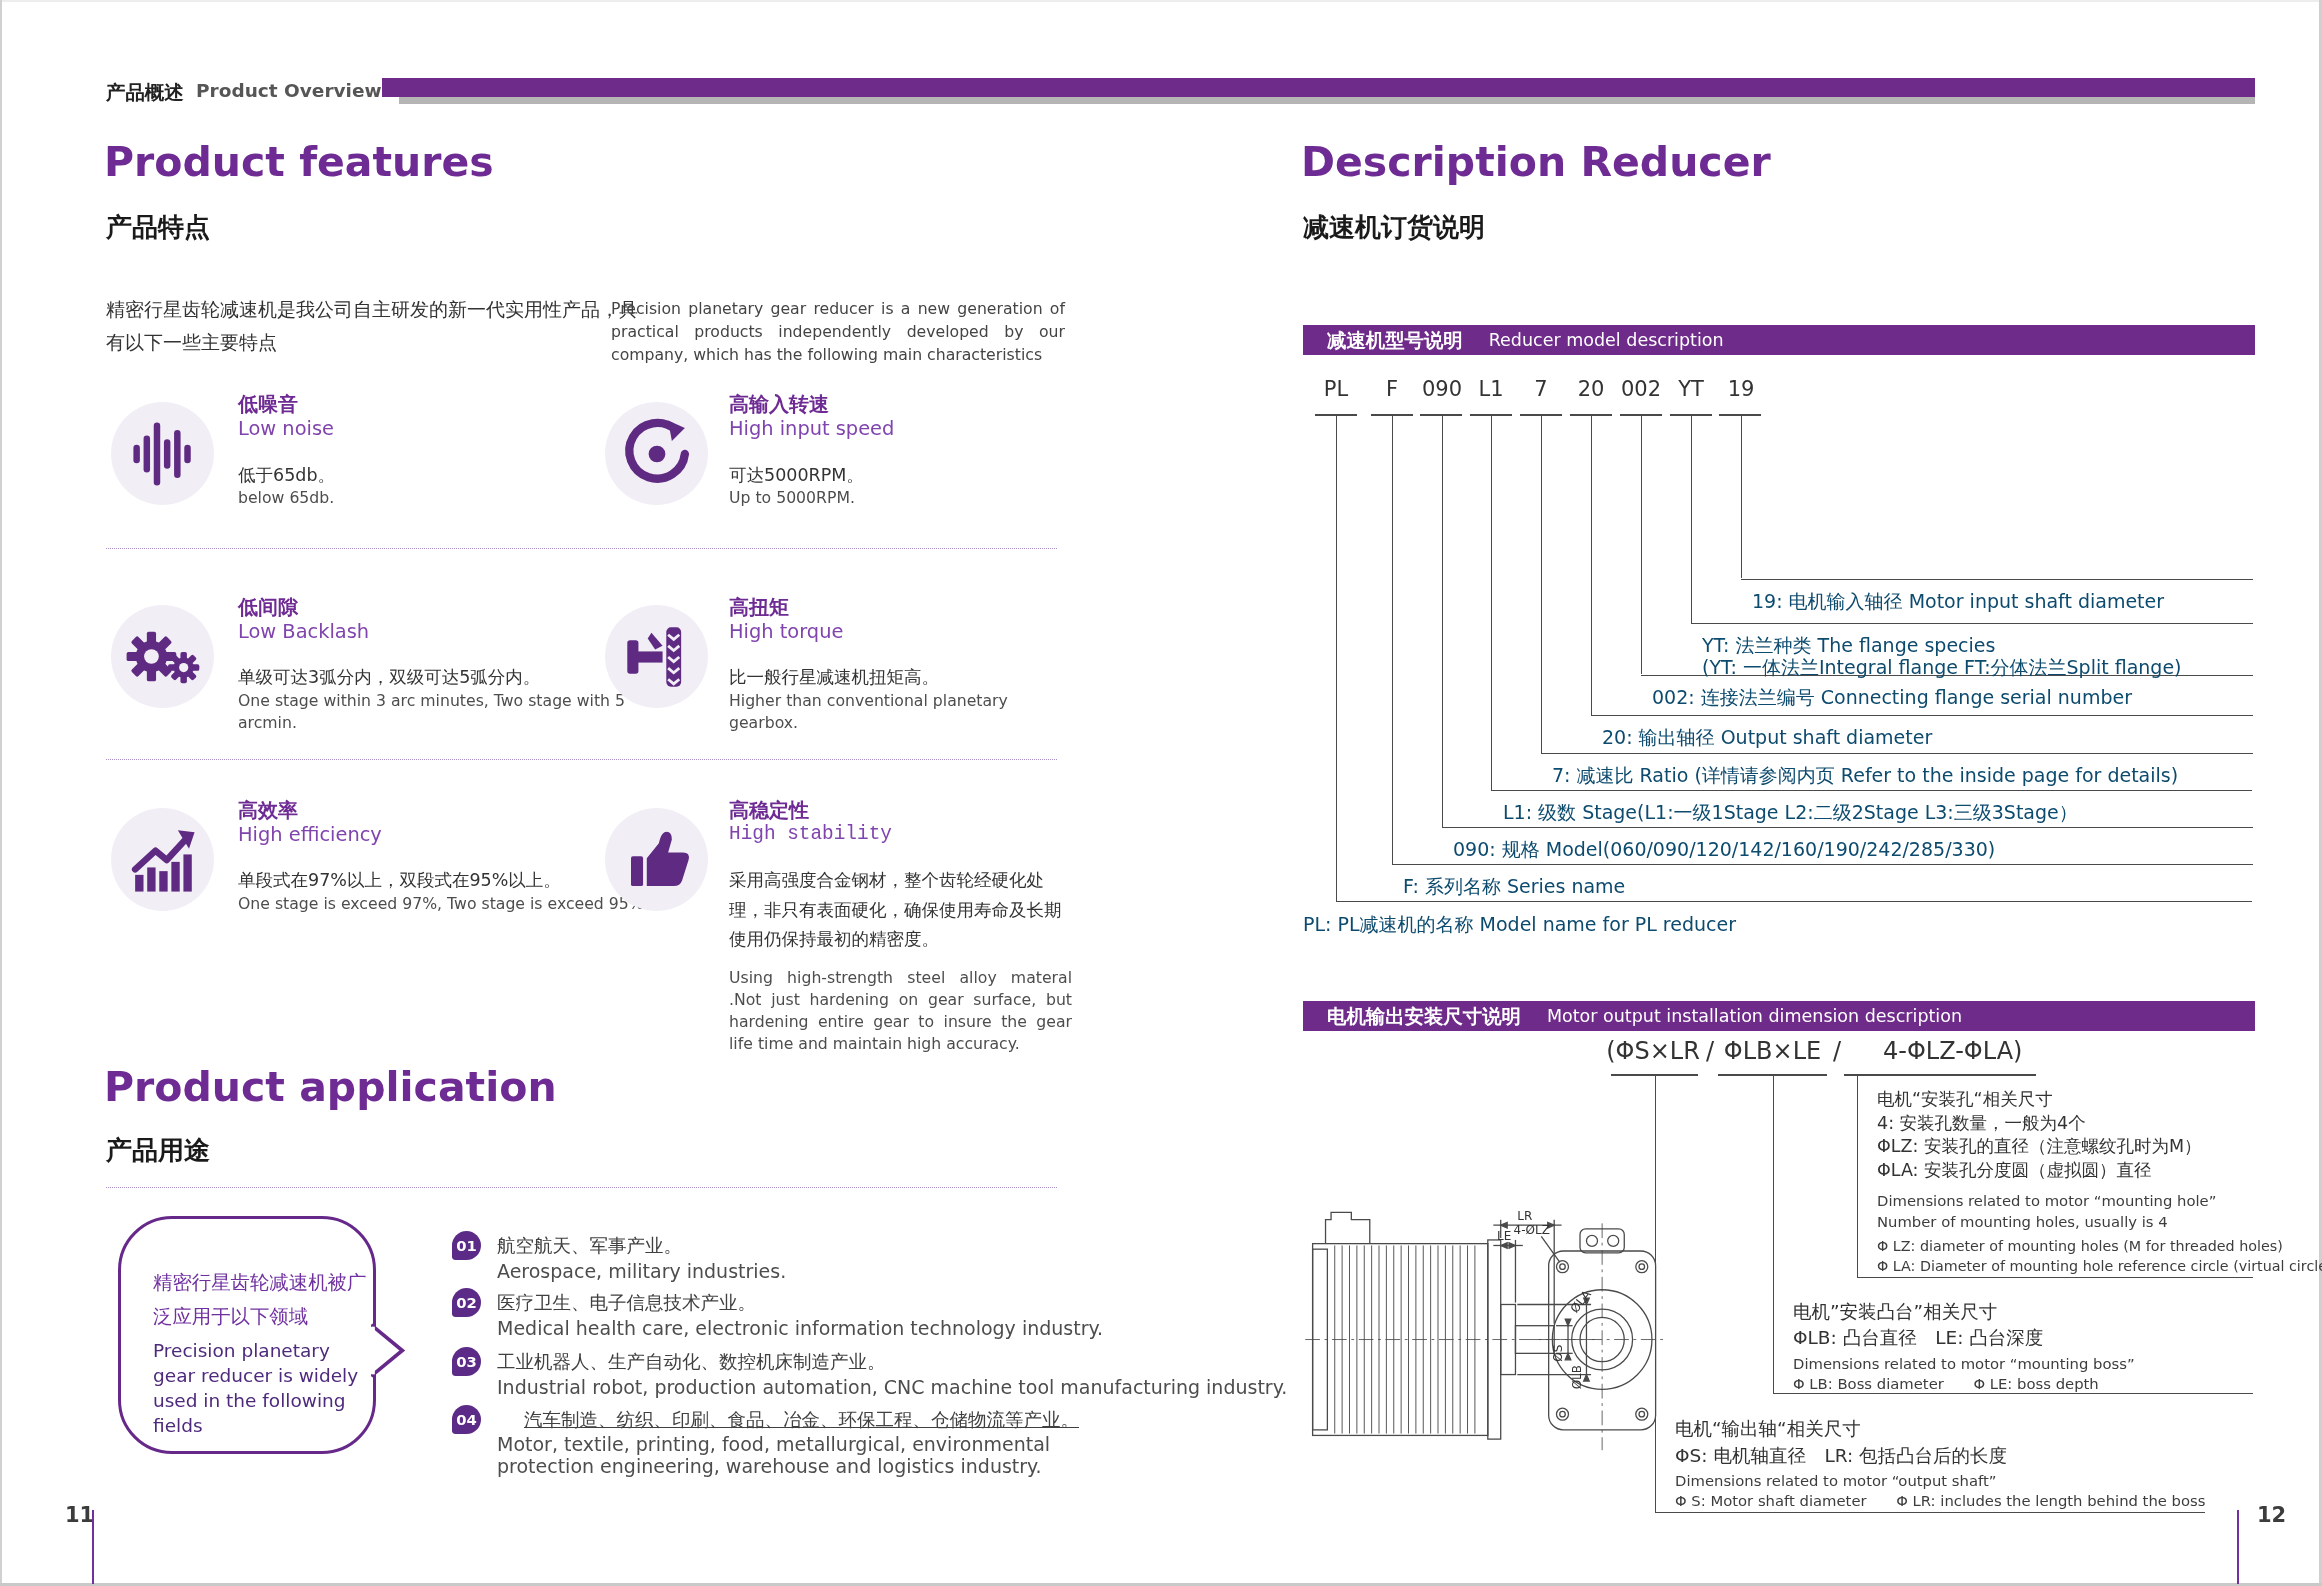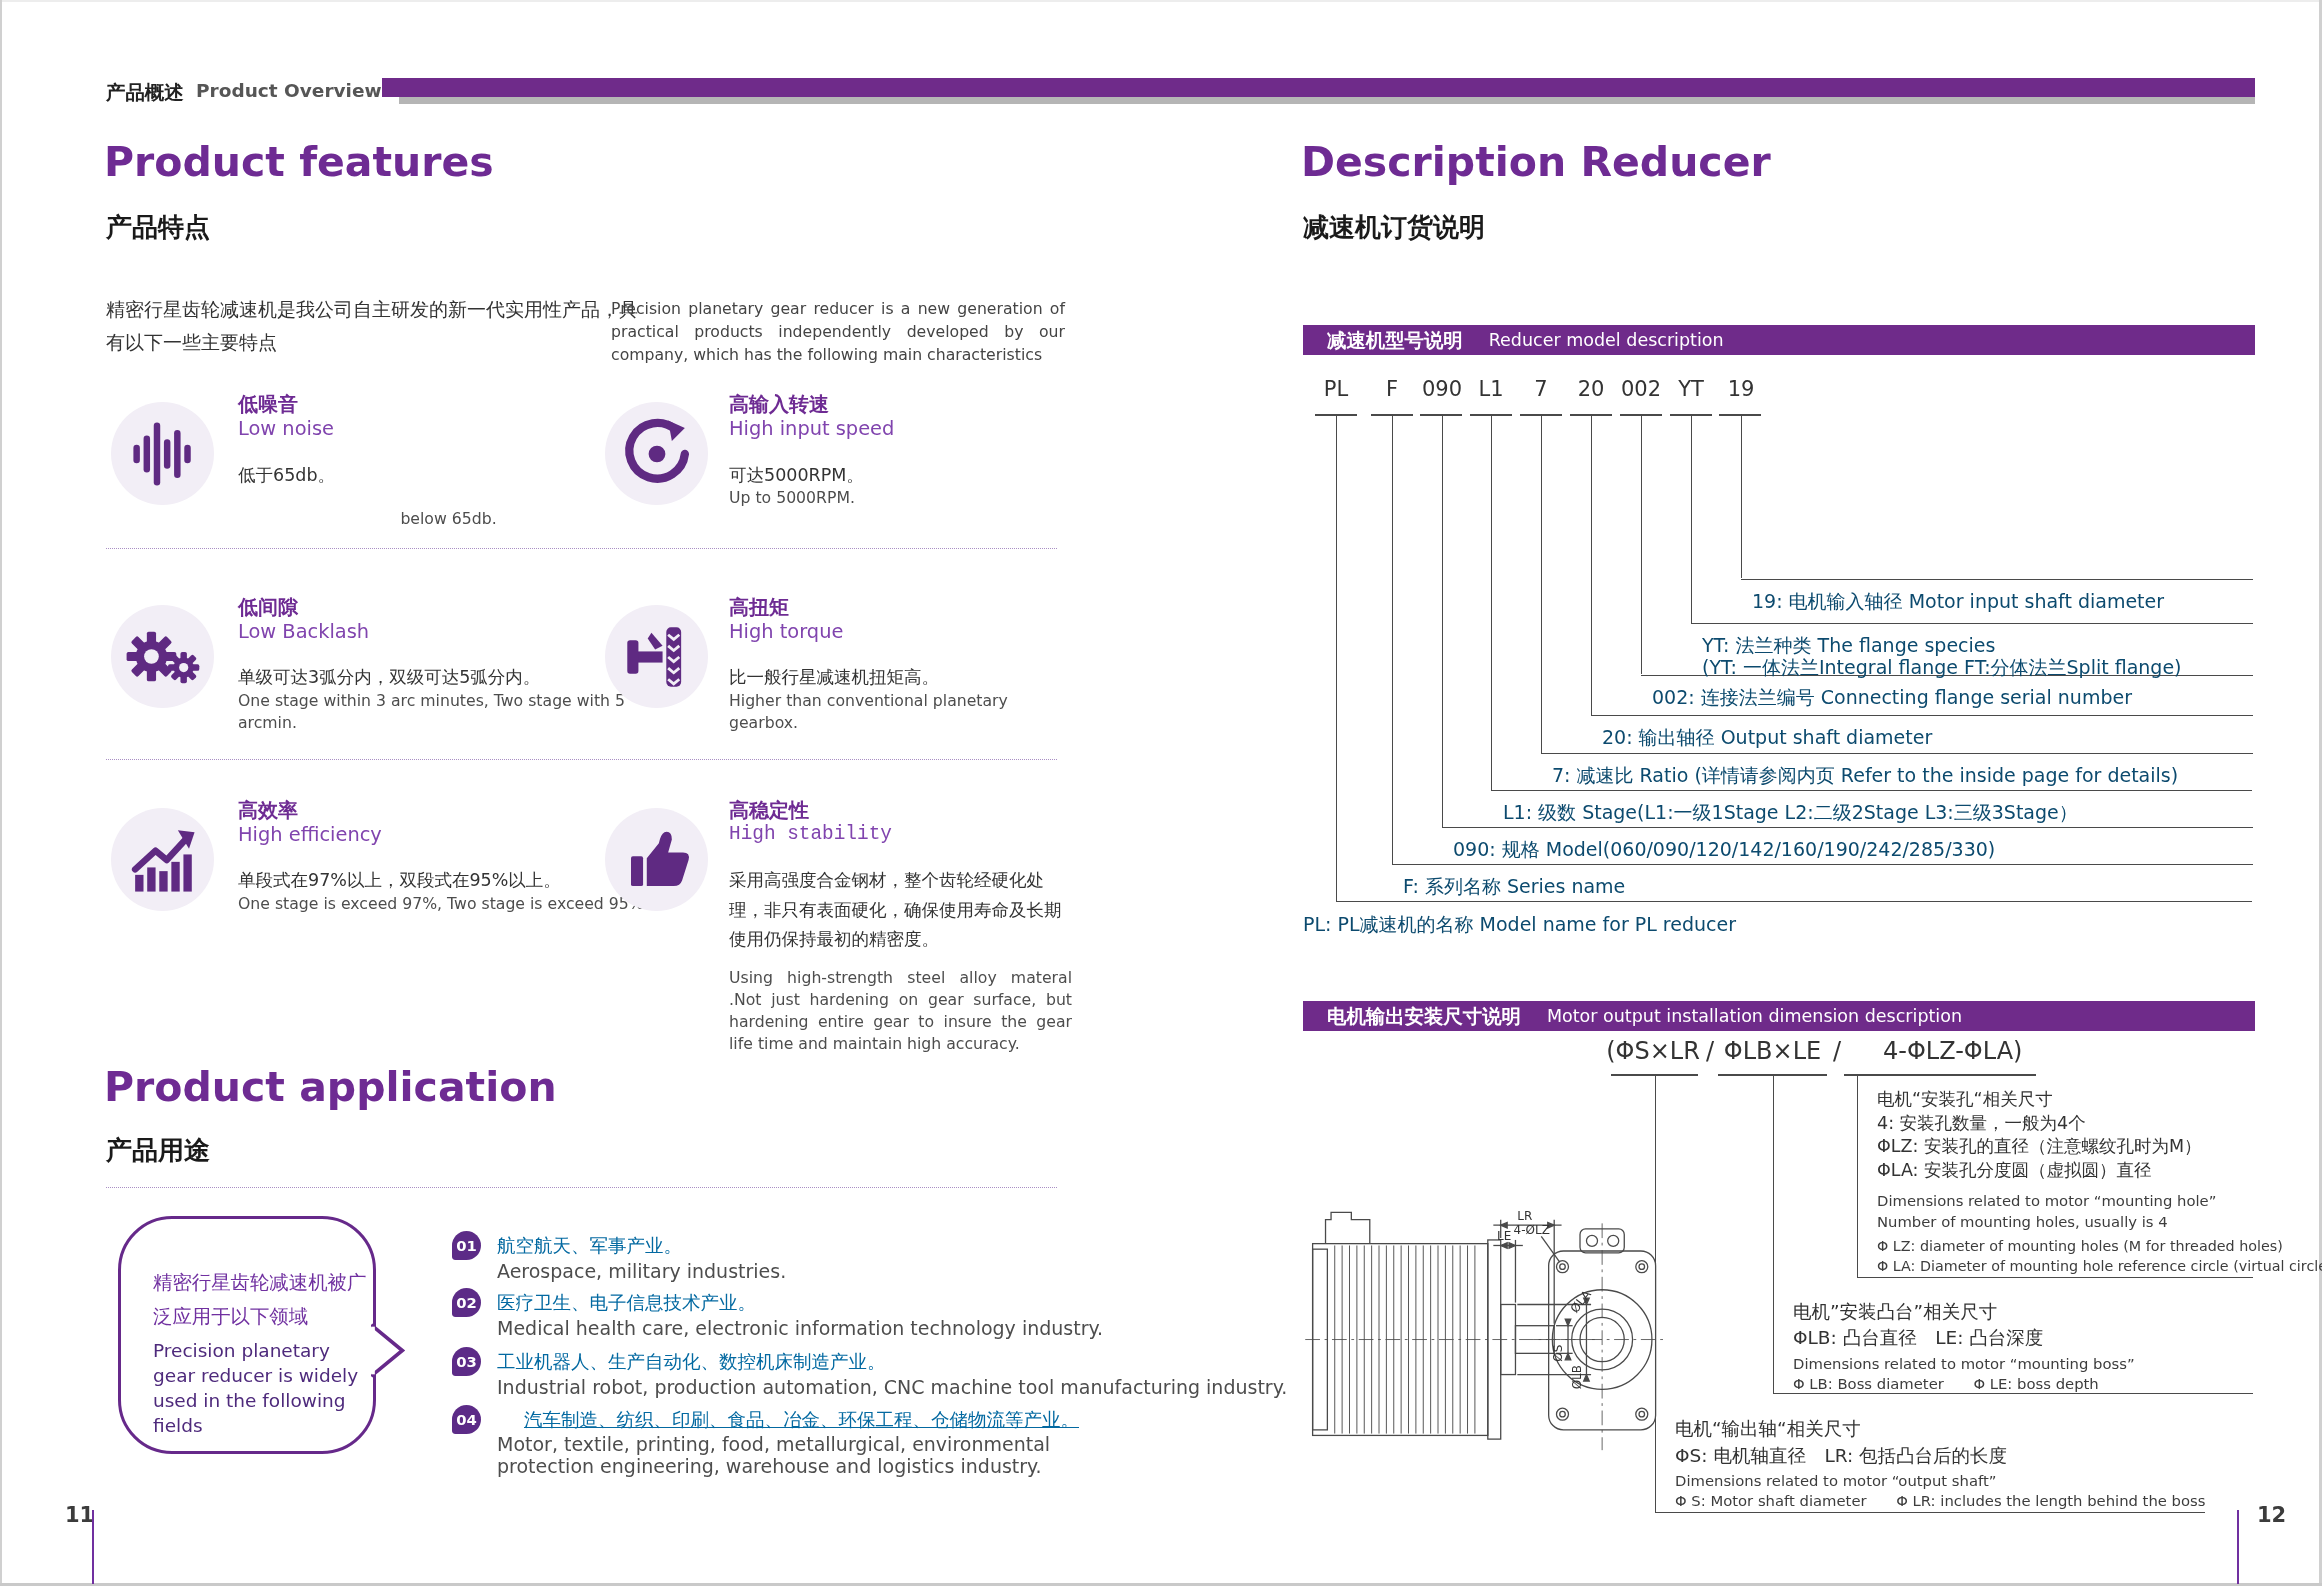--- a/index.html
+++ b/index.html
@@ -17,21 +17,21 @@
   .desc-en{font-size:15.7px;color:#4d4d4d;line-height:22px;}
   .dotted{position:absolute;border-top:1.8px dotted #a98fc4;width:951px;left:106px;}
   .bar{position:absolute;left:1303px;width:952px;height:30px;background:#6f2b8a;display:flex;align-items:center;padding-left:24px;box-sizing:border-box;gap:26px;}
   .bar .bzh{color:#fff;font-size:19.4px;font-weight:700;}
   .bar .ben{color:#fff;font-size:17.5px;}
   .code{position:absolute;font-size:21px;color:#333;transform:translateX(-50%);font-weight:500;}
   .clabel{position:absolute;font-size:19px;color:#0c4a6e;white-space:nowrap;}
   .blocktxt{position:absolute;white-space:nowrap;color:#333;}
   .badge{position:absolute;width:29px;height:29px;background:#5c2b87;border-radius:50% 50% 50% 12%;color:#fff;
          font-size:14.8px;font-weight:700;display:flex;align-items:center;justify-content:center;}
-  .app-zh{position:absolute;font-size:18.5px;color:#0369a1;}
+  .app-zh{position:absolute;font-size:18.5px;color:#404040;}
   .app-en{position:absolute;font-size:19px;color:#4d4d4d;line-height:22px;}
   .icircle{position:absolute;width:103px;height:103px;border-radius:50%;background:#f2eef6;display:flex;align-items:center;justify-content:center;}
   .pagenum{position:absolute;font-size:21px;font-weight:700;color:#3c3c3c;}
   .pnline{position:absolute;width:1.8px;height:74px;background:#7030a0;}
 </style>
 </head>
 <body>
 
 <div class="page">
 
@@ -66,21 +66,21 @@
           <rect x="30" y="6" width="7" height="68" rx="3.5"></rect>
           <rect x="41" y="24" width="7" height="32" rx="3.5"></rect>
           <rect x="52" y="14" width="7" height="52" rx="3.5"></rect>
           <rect x="63" y="30" width="7" height="20" rx="3.5"></rect>
         </g>
       </svg>
     </div>
     <div class="abs feat-zh" style="left:238px;top:391px;">低噪音</div>
     <div class="abs feat-en" style="left:238px;top:417px;">Low noise</div>
     <div class="abs desc-zh" style="left:238px;top:461px;width:421px;">低于65db。</div>
-    <div class="abs desc-en" style="left:238px;top:508px;width:421px;text-align:center;">below 65db.</div>
+    <div class="abs desc-en" style="left:238px;top:487px;width:421px;">below 65db.</div>
 
     <div class="icircle" style="left:605px;top:402px;">
       <svg width="78" height="78" viewBox="0 0 84 84">
         <path d="M 62 16 A 30 30 0 1 0 72 42" fill="none" stroke="#5f2a82" stroke-width="9" stroke-linecap="round"></path>
         <polygon points="54,6 72,14 58,28" fill="#5f2a82"></polygon>
         <circle cx="42" cy="42" r="9" fill="#5f2a82"></circle>
       </svg>
     </div>
     <div class="abs feat-zh" style="left:729px;top:391px;">高输入转速</div>
     <div class="abs feat-en" style="left:729px;top:417px;">High input speed</div>

